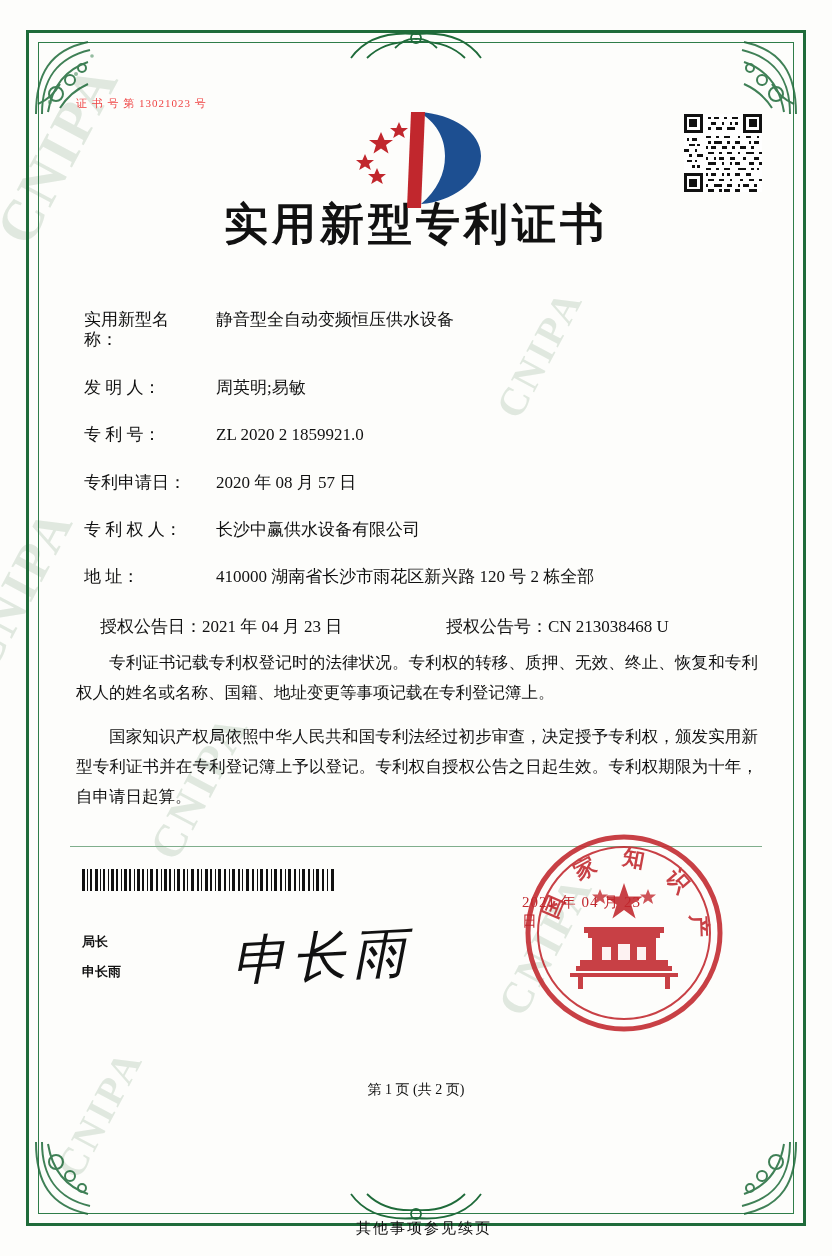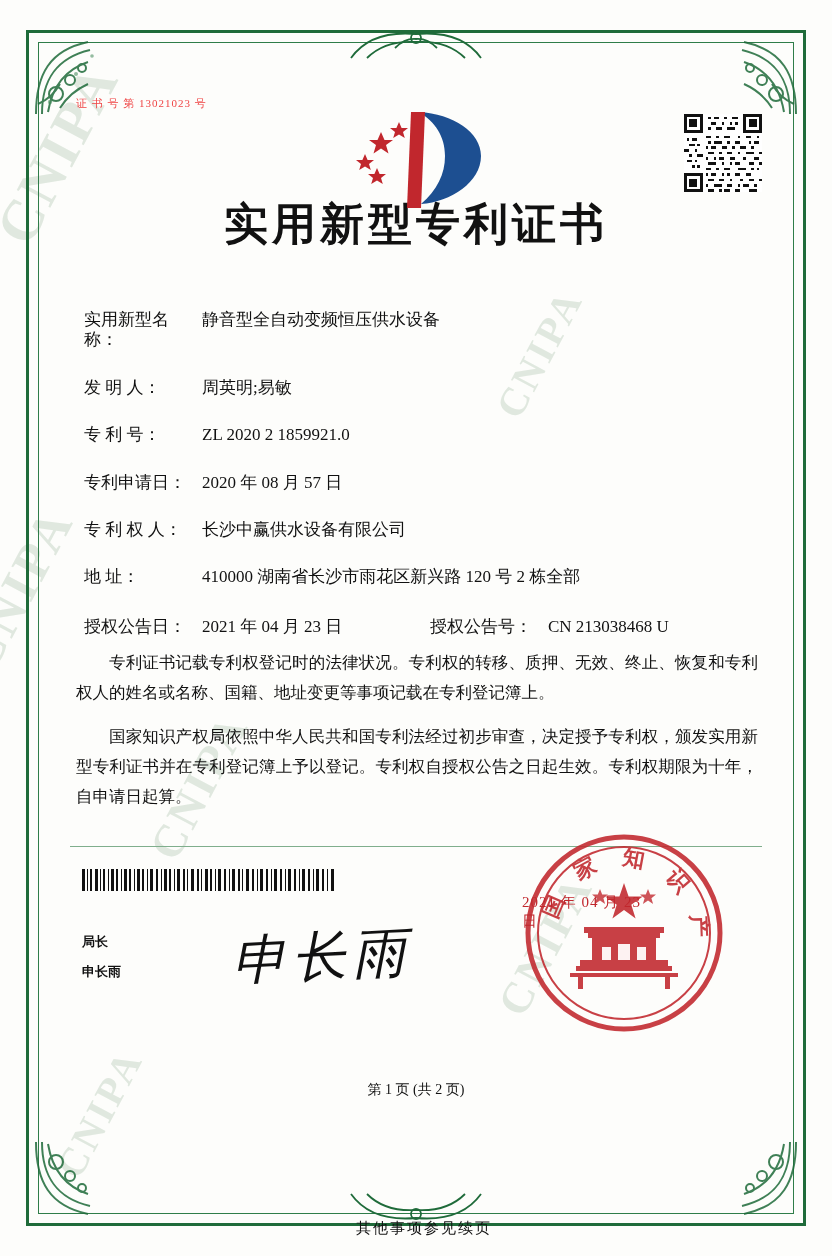--- a/index.html
+++ b/index.html
@@ -138,38 +138,40 @@
     margin-top: 56px;
     padding-left: 14px;
   }
   .field-row {
     display: flex;
     align-items: baseline;
     font-size: 17px;
     line-height: 1.2;
     margin-bottom: 27px;
     color: #111;
+    gap: 14px;
   }
   .f-label {
     width: 118px;
     flex: none;
     letter-spacing: 0px;
   }
   .f-value {
     flex: 1;
   }
   .two-col {
     display: flex;
     font-size: 17px;
     margin-bottom: 10px;
     color: #111;
   }
   .two-col .col {
     display: flex;
     align-items: baseline;
+    text-align: right;
   }
   .two-col .col.left { width: 346px; }
   .two-col .col .lbl { width: 118px; flex: none; }
 
   .para {
     font-size: 16.5px;
     line-height: 30px;
     text-indent: 2em;
     text-align: justify;
     margin-top: 14px;

